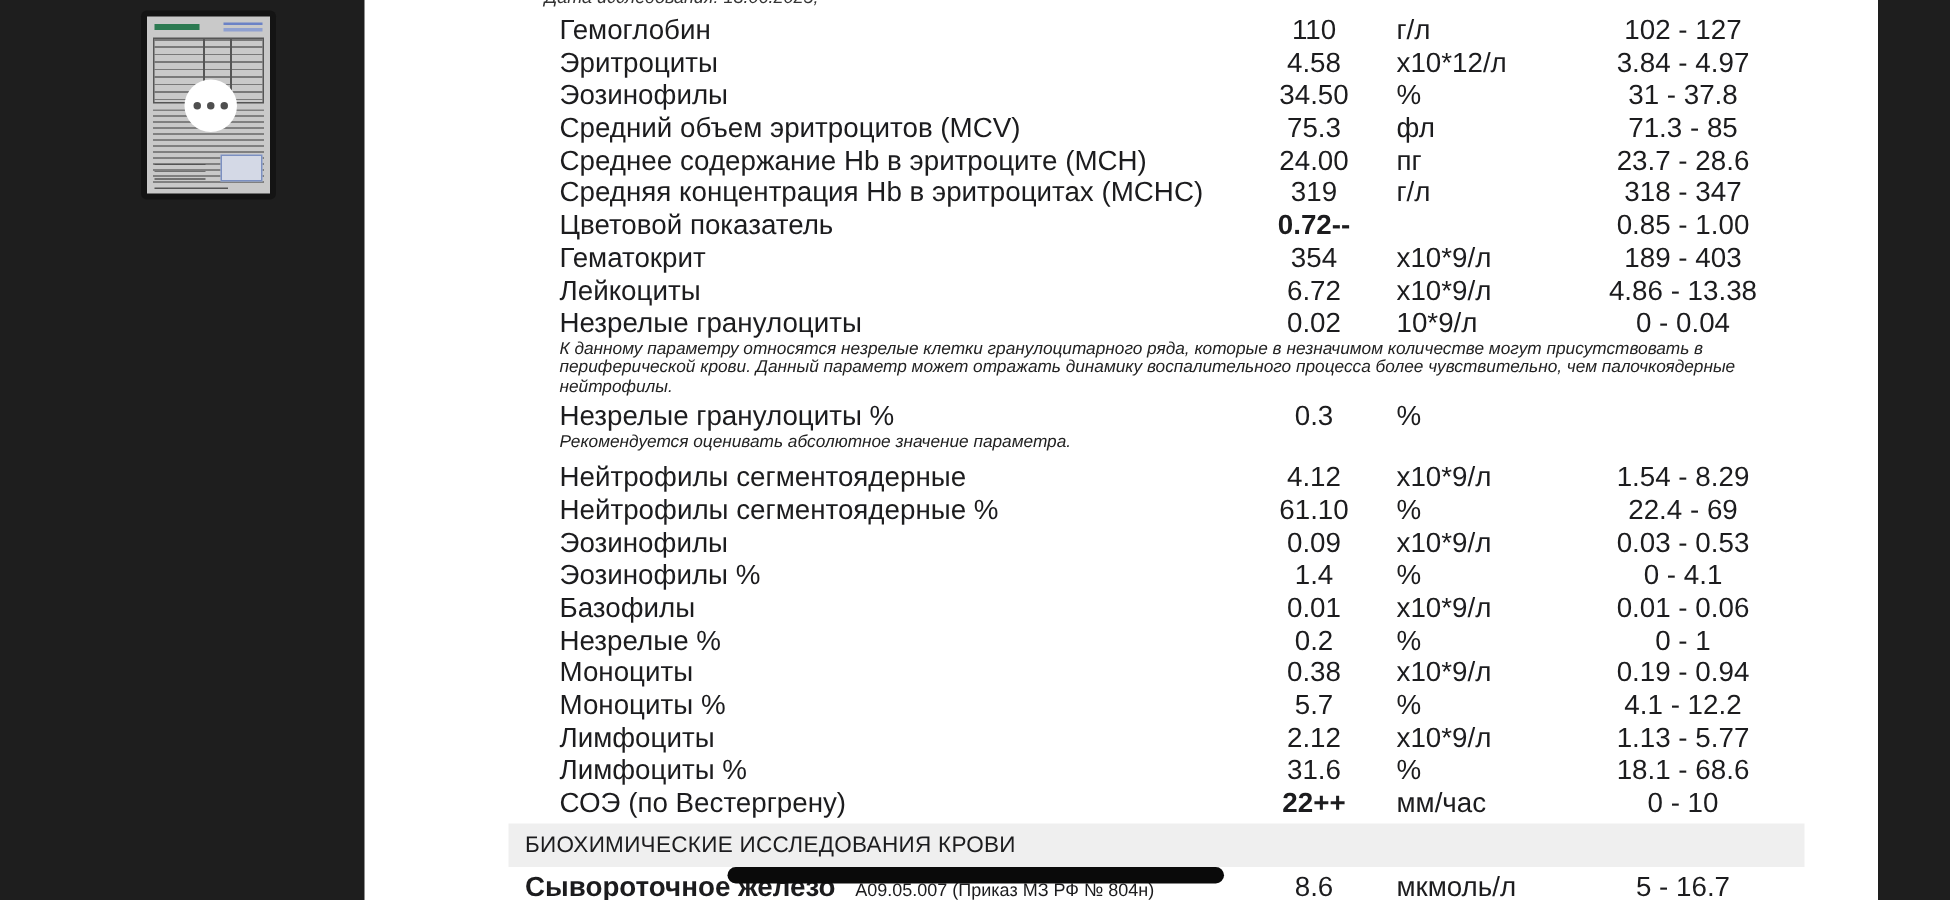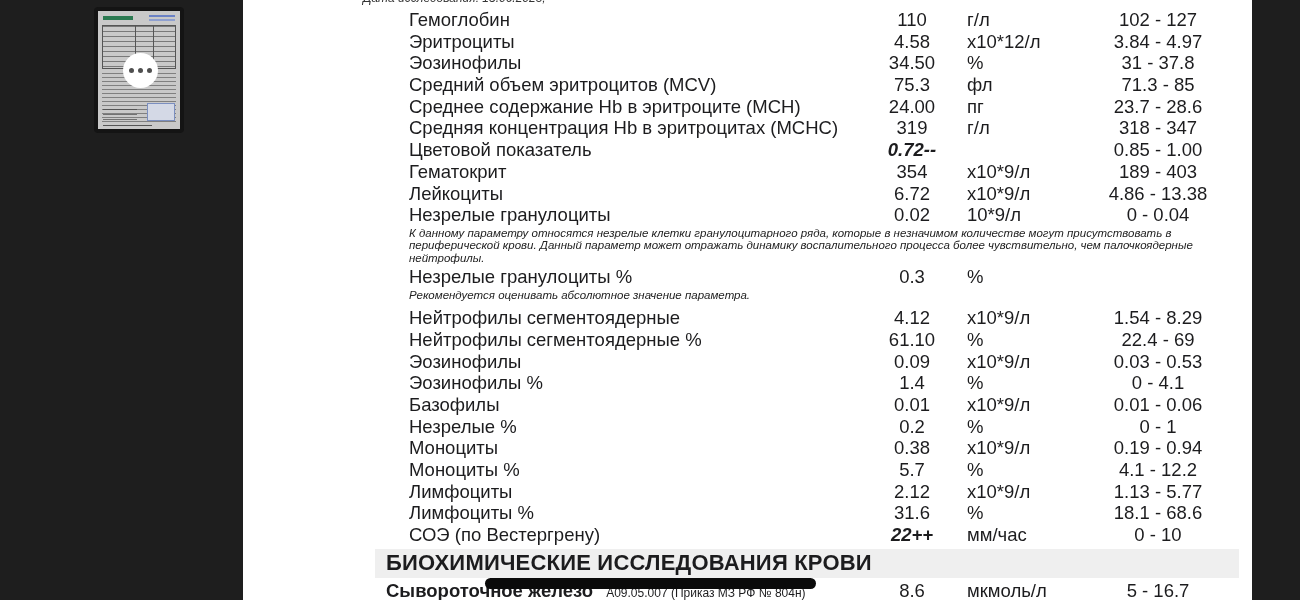--- a/index.html
+++ b/index.html
@@ -33,34 +33,34 @@
     background:#ffffff;border:none;display:flex;align-items:center;justify-content:center;
     gap:4px;padding:0;cursor:pointer;
   }
   .more-btn i{width:5px;height:5px;border-radius:50%;background:#4f4f4f;display:block;}
   
   .page{
     position:absolute;left:243px;top:0;width:1009px;height:600px;background:#ffffff;
     color:#1c1c1e;
   }
   .top-clip{position:absolute;top:-9px;left:120px;font-size:12px;font-style:italic;color:#333;white-space:nowrap;}
-  .rows{position:absolute;top:9px;left:0;width:100%;padding-left:36px;}
+  .rows{position:absolute;top:9px;left:0;width:100%;}
   .row{position:relative;height:21.7px;line-height:21.7px;font-size:18.5px;}
   .left-group{position:absolute;left:130px;white-space:nowrap;}
   .shift-left .left-group{left:107px;}
   .bold .p-name{font-weight:bold;}
   .p-code{font-size:12px;margin-left:8px;}
   .c-value{position:absolute;left:558px;width:150px;text-align:center;}
   .c-units{position:absolute;left:688px;width:126px;text-align:left;}
   .c-range{position:absolute;left:800px;width:158px;text-align:center;}
-  .flag .c-value{font-weight:bold;font-style:italic;}
+  .flag .c-value{font-weight:bold;}
   .note{margin:1px 0 2px 130px;width:840px;font-size:11.5px;line-height:12.4px;font-style:italic;color:#222;}
   .note.gap-after{margin-bottom:6px;}
   .section-bar{margin:3px 0 0 96px;width:864px;height:29px;background:#efefef;display:flex;align-items:center;}
-  .section-label{font-size:22px;font-weight:bold;padding-left:11px;letter-spacing:.2px;}
+  .section-label{font-size:15px;font-weight:normal;padding-left:11px;letter-spacing:.2px;}
   .last-row{margin-top:2px;}
   .redaction{position:absolute;left:242px;top:578px;width:331px;height:11px;border-radius:5.5px;background:#0a0a0a;}
 </style>
 </head>
 <body>
 
 <div class="thumb">
   <div class="thumb-page">
     <div class="t-logo"></div>
     <div class="t-blue"></div>

